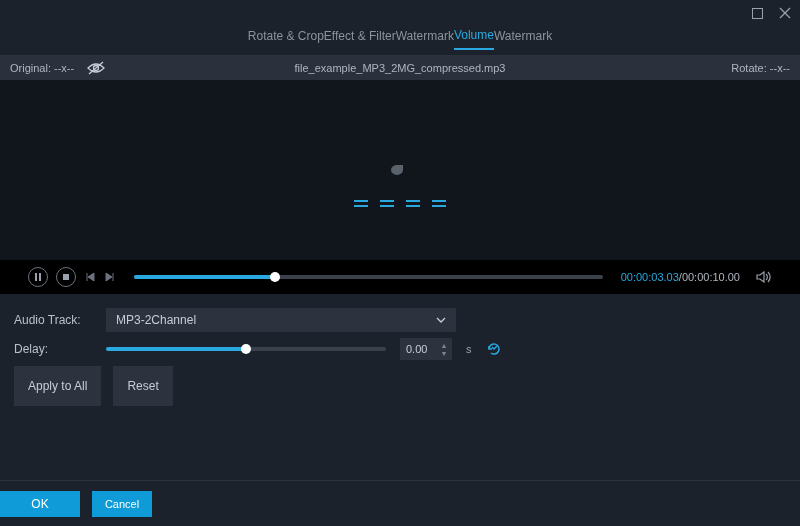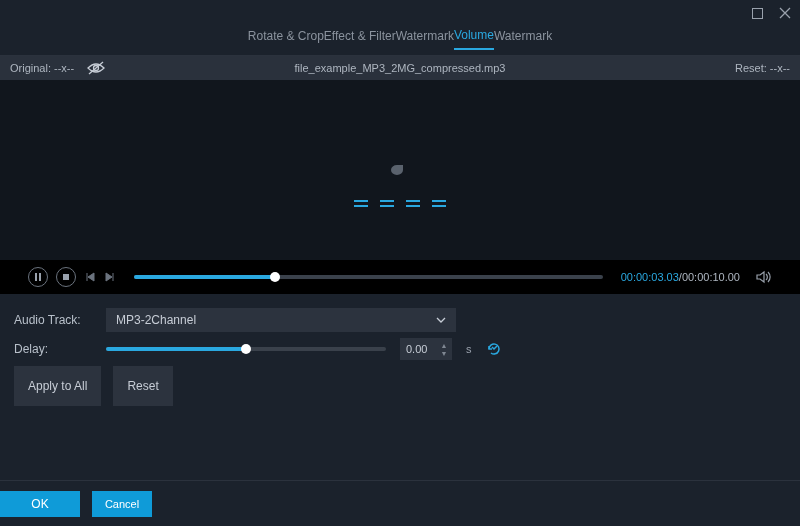--- a/index.html
+++ b/index.html
@@ -89,21 +89,21 @@
     <span>Original: --x--</span>
     <span>
       <svg width="20" height="14" viewBox="0 0 20 14">
           <path d="M2 7 Q10 -1 18 7 Q10 15 2 7 Z" fill="none" stroke="#c7cdd6" stroke-width="1.3"></path>
           <circle cx="10" cy="7" r="2.5" fill="none" stroke="#c7cdd6" stroke-width="1.3"></circle>
           <line x1="3" y1="13" x2="17" y2="1" stroke="#c7cdd6" stroke-width="1.3"></line>
         </svg>
     </span>
   </div>
   <div class="center">file_example_MP3_2MG_compressed.mp3</div>
-  <div class="right">Reset: --x--</div>
+  <div class="right">Rotate: --x--</div>
 </div>
 
 <div class="preview">
   <span class="note">
     <svg width="30" height="42" viewBox="0 0 30 42">
         <path d="M18 4 L18 32 A6 5 0 1 1 12 27 L12 27 L18 27 L18 4 L26 10" fill="#5a626d"></path>
       </svg>
   </span>
   <div class="eq">
     <span></span>

